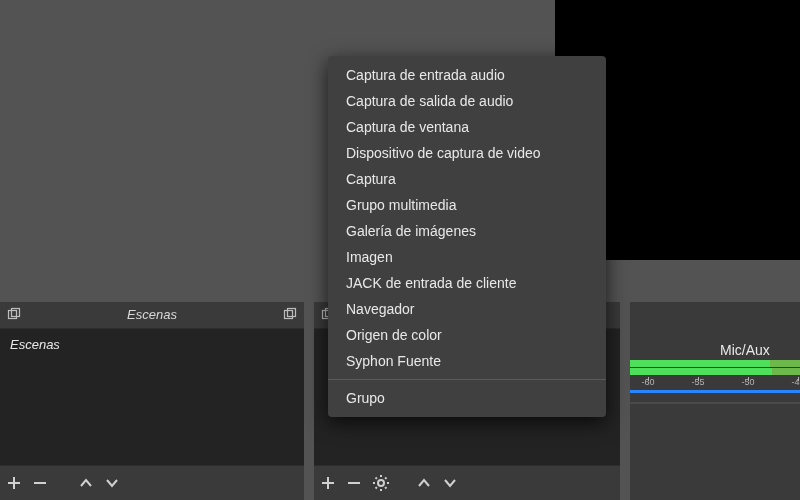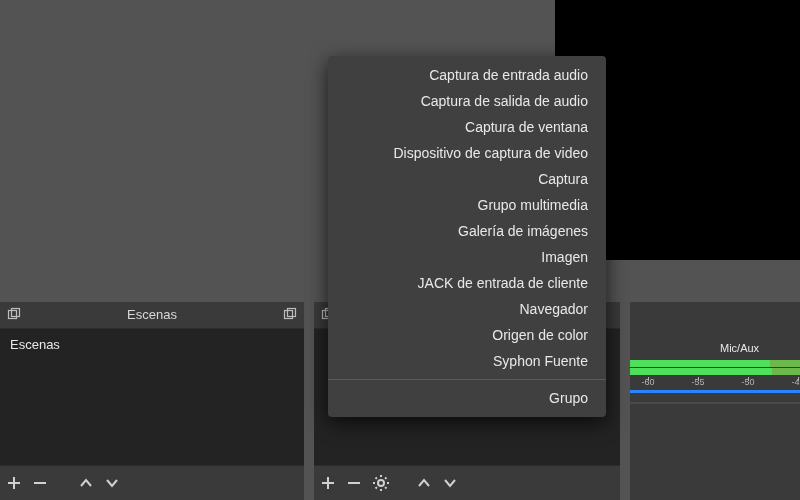--- a/index.html
+++ b/index.html
@@ -7,41 +7,41 @@
   
   .preview-strip{position:absolute;left:0;top:0;right:0;height:302px;background:#535353;}
   .preview-canvas{position:absolute;left:8px;top:0;width:527px;height:294px;background:#535353;}
   .preview-black{position:absolute;left:555px;top:0;width:245px;height:260px;background:#000;}
   
   .dock{position:absolute;left:0;top:302px;right:0;bottom:0;background:#3a3a3a;}
   .dock-gap{position:absolute;left:304px;top:0;width:10px;height:100%;background:#535353;}
   .dock-gap2{position:absolute;left:620px;top:0;width:10px;height:100%;background:#535353;}
   
   .panel{position:absolute;top:0;bottom:0;display:flex;flex-direction:column;background:#3a3a3a;}
-  .panel-scenes{left:0;width:304px;}
+  .panel-scenes{left:0;width:304px;font-style:italic;}
   .panel-sources{left:314px;width:306px;}
   .panel-mixer{left:630px;width:170px;}
   .panel-header{height:26px;line-height:26px;position:relative;text-align:center;color:#d8d8d8;font-size:13px;background:#3a3a3a;border-bottom:1px solid #2d2d2d;}
   .popout{position:absolute;top:4px;width:16px;height:16px;display:flex;align-items:center;justify-content:center;color:#bdbdbd;}
   .popout.left{left:6px;}
   .popout.right{right:6px;}
   .popout svg{width:14px;height:14px;stroke:#bdbdbd;fill:none;stroke-width:1.2;}
   .panel-body{flex:1;background:#232323;overflow:hidden;position:relative;}
   .scene-list{padding:4px 0;}
   .scene-row{padding:4px 10px;color:#e8e8e8;background:#232323;}
   
   .toolbar{height:34px;background:#3a3a3a;display:flex;align-items:center;padding:0 6px;gap:10px;border-top:1px solid #2d2d2d;}
   .tbtn{display:flex;align-items:center;justify-content:center;color:#d0d0d0;cursor:default;}
   .tbtn svg{stroke:#d0d0d0;fill:none;stroke-width:2;}
   
   .ctx{position:absolute;left:328px;top:56px;width:278px;background:#404040;box-shadow:0 6px 20px rgba(0,0,0,0.7);border-radius:4px;padding:6px 0;z-index:50;}
-  .ctx-item{padding:3px 18px;color:#e8e8e8;font-size:14px;line-height:20px;white-space:nowrap;text-align:right;}
+  .ctx-item{padding:3px 18px;color:#e8e8e8;font-size:14px;line-height:20px;white-space:nowrap;}
   .ctx-sep{height:1px;background:#5a5a5a;margin:5px 0;}
   
-  .mixer-label{position:absolute;left:90px;top:40px;color:#e8e8e8;font-size:11px;}
+  .mixer-label{position:absolute;left:90px;top:40px;color:#e8e8e8;font-size:14px;}
   .meter-zone{position:absolute;left:0;top:58px;right:0;height:20px;}
   .meter1{position:absolute;left:0;top:0;right:0;height:7px;background:#2f6b3a;}
   .meter1b{position:absolute;left:0;top:0;width:140px;height:7px;background:#4ee05a;}
   .meter1c{position:absolute;left:140px;top:0;width:30px;height:7px;background:#6db84b;}
   .meter2{position:absolute;left:0;top:8px;right:0;height:7px;background:#2f6b3a;}
   .meter2b{position:absolute;left:0;top:8px;width:142px;height:7px;background:#4ee05a;}
   .meter2c{position:absolute;left:142px;top:8px;width:28px;height:7px;background:#6db84b;}
   .ticks{position:absolute;left:0;top:17px;right:0;height:10px;}
   .tick{position:absolute;top:0;font-size:9px;color:#b4b4b4;transform:translateX(-50%);}
   .tickline{position:absolute;top:0;width:1px;height:4px;background:#b4b4b4;}

